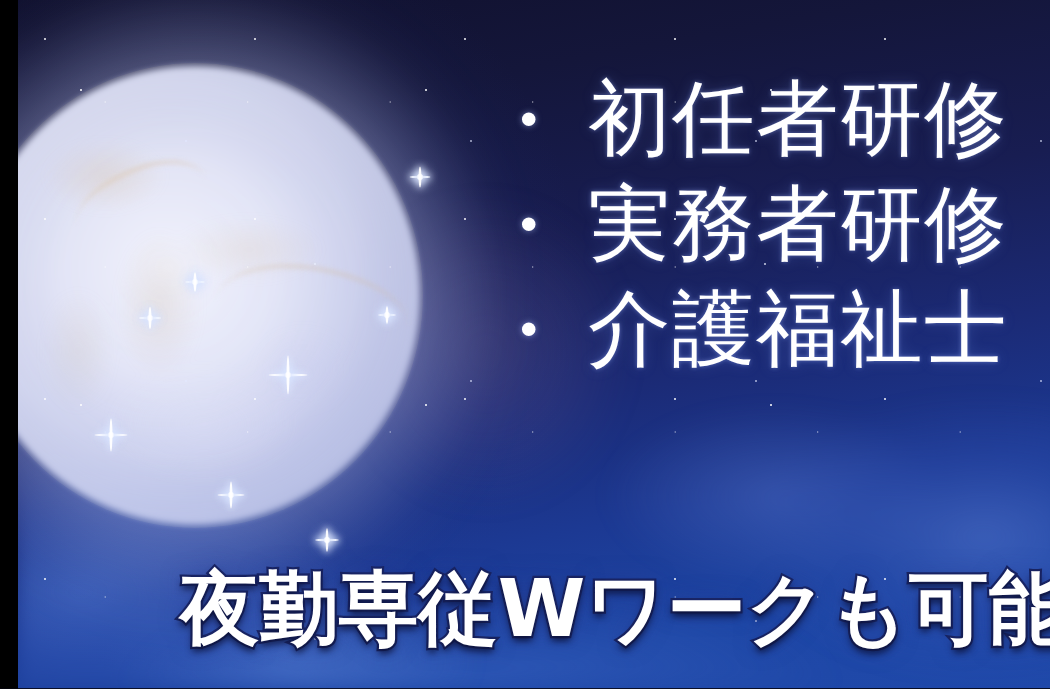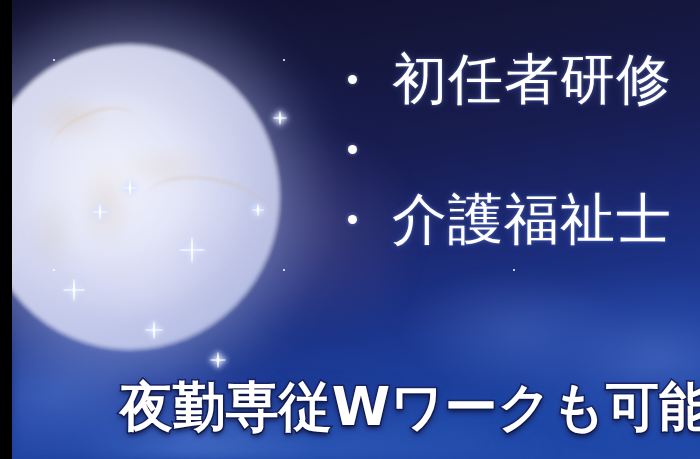--- a/index.html
+++ b/index.html
@@ -345,20 +345,21 @@
 
     <div id="bullet-list">
 
       <div class="bullet-row">
         <span class="bullet-dot"></span>
         <span class="bullet-text">初任者研修</span>
       </div>
 
       <div class="bullet-row">
         <span class="bullet-dot"></span>
+        <span class="bullet-text">実務者研修</span>
       </div>
 
 
       <div class="bullet-row">
         <span class="bullet-dot"></span>
         <span class="bullet-text">介護福祉士</span>
       </div>
 
     </div>
 

